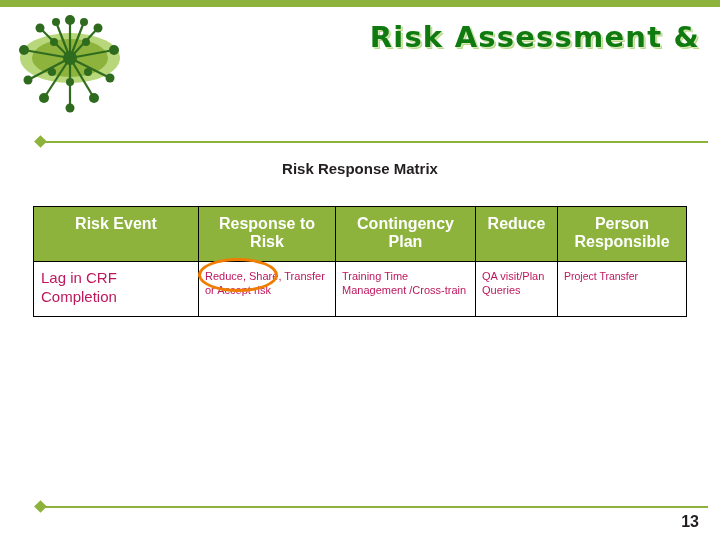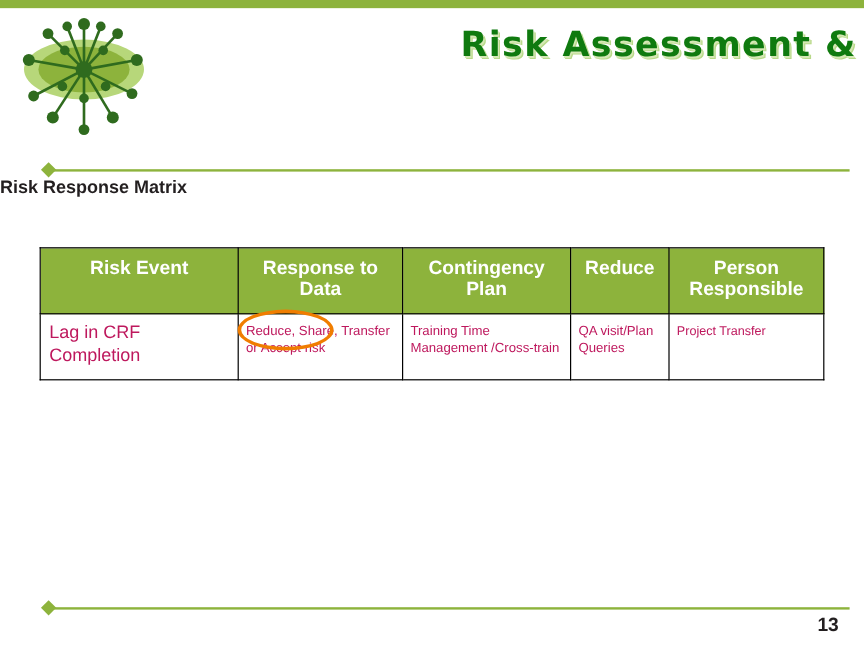--- a/index.html
+++ b/index.html
@@ -46,21 +46,21 @@
     position: absolute;
     left: 10px;
     top: 12px;
     width: 120px;
     height: 108px;
   }
 
   
   .title-block {
     position: absolute;
-    right: 6px;
+    right: 20px;
     top: 22px;
     width: 470px;
     text-align: right;
   }
   .title-line {
     font-family: "DejaVu Sans", sans-serif;
     font-weight: bold;
     font-size: 29px;
     line-height: 31px;
     letter-spacing: 1.2px;
@@ -92,22 +92,23 @@
     background: #8db33c;
     transform: rotate(45deg);
   }
   .diamond-top { left: 36px; top: 137px; }
   .diamond-bottom { left: 36px; top: 502px; }
 
   
   .matrix-heading {
     position: absolute;
     left: 0;
-    top: 148px;
-    width: 720px;
+    top: 160px;
+    width: 720px;
+    text-align: center;
     font-family: "Liberation Sans", sans-serif;
     font-weight: bold;
     font-size: 15px;
     color: #231f20;
   }
 
   
   .matrix-table {
     position: absolute;
     left: 33px;
@@ -242,21 +243,21 @@
   <colgroup>
     <col class="col-1">
       <col class="col-2">
       <col class="col-3">
       <col class="col-4">
       <col class="col-5">
   </colgroup>
   <thead>
     <tr>
       <th>Risk Event</th>
-      <th>Response to Data</th>
+      <th>Response to Risk</th>
       <th>Contingency Plan</th>
       <th>Reduce</th>
       <th>Person Responsible</th>
     </tr>
   </thead>
   <tbody>
     <tr>
       <td class="cell-event">Lag in CRF Completion</td>
       <td>Reduce, Share, Transfer or Accept risk</td>
       <td>Training Time Management /Cross-train</td>

